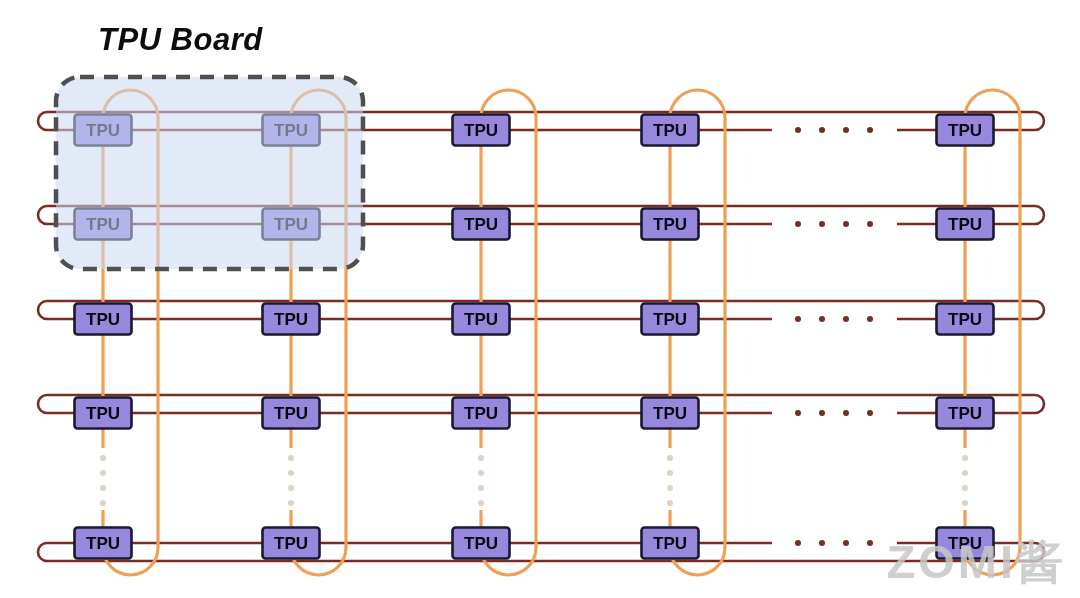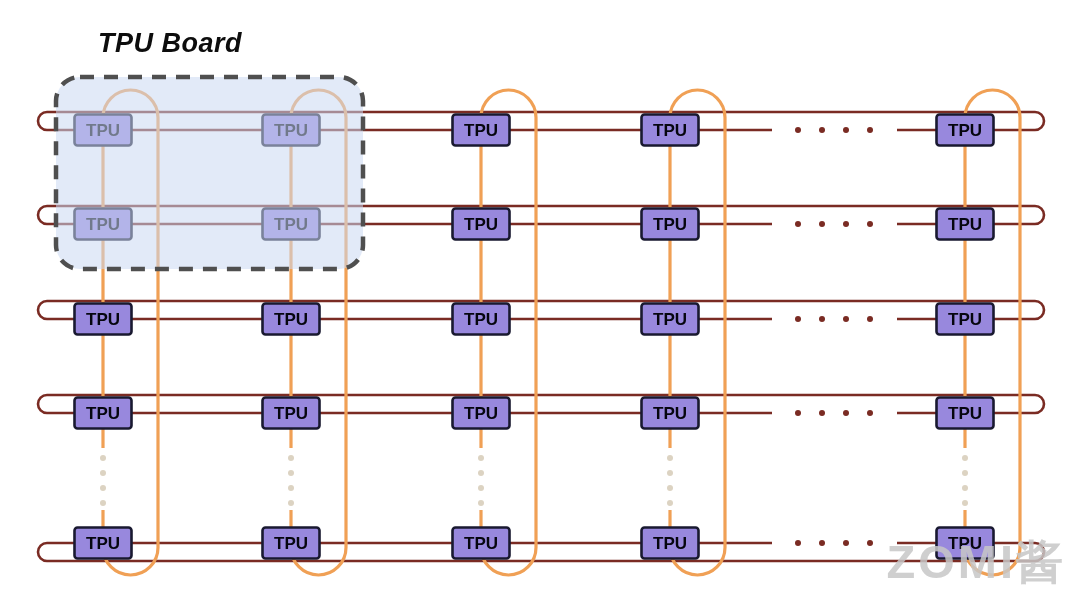--- a/index.html
+++ b/index.html
@@ -8,22 +8,22 @@
     width: 1080px;
     height: 598px;
     background: #ffffff;
     overflow: hidden;
     font-family: "Liberation Sans", sans-serif;
   }
   .stage svg { position: absolute; left: 0; top: 0; }
   .title {
     position: absolute;
     left: 98px;
-    top: 28px;
-    font-size: 27px;
+    top: 22px;
+    font-size: 31px;
     font-weight: 700;
     font-style: italic;
     letter-spacing: 0.5px;
     white-space: nowrap;
   }
   .watermark {
     position: absolute;
     right: 14px;
     bottom: 4px;
     font-size: 47px;

